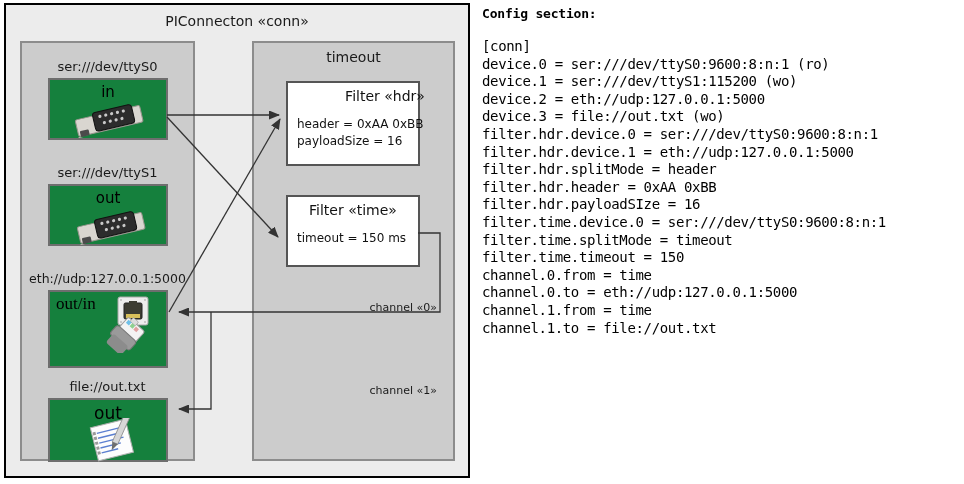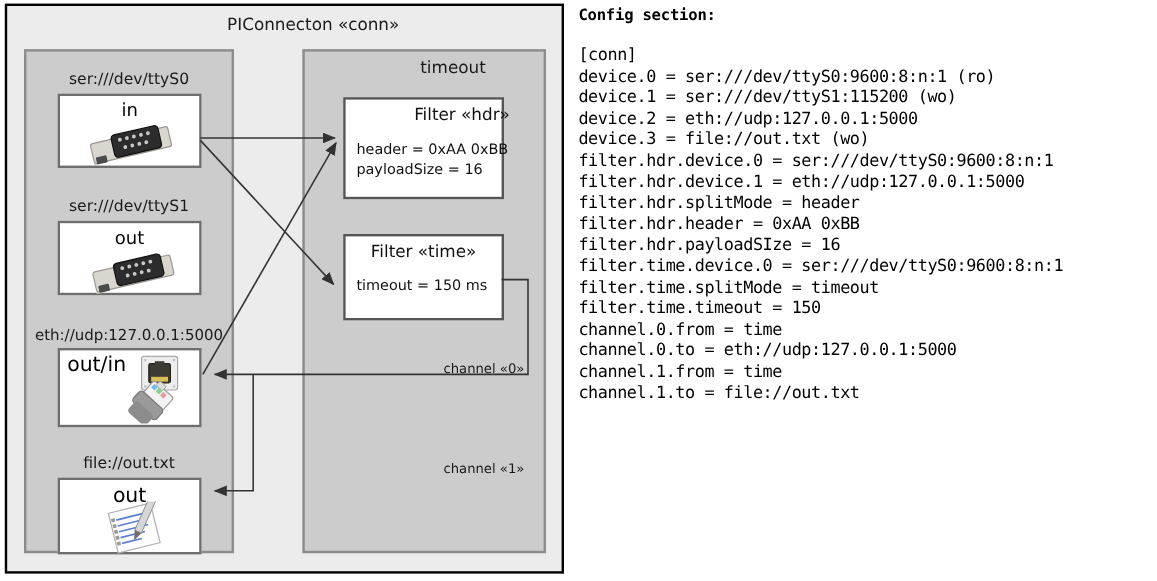--- a/index.html
+++ b/index.html
@@ -4,36 +4,36 @@
 <style>
   html,body{margin:0;padding:0;background:#ffffff;}
   body{width:964px;height:484px;position:relative;overflow:hidden;
        font-family:"DejaVu Sans","Liberation Sans",sans-serif;}
 
   
   #diagram{position:absolute;left:4px;top:3px;width:466px;height:475px;
            background:#ececec;border:2px solid #000000;box-sizing:border-box;}
 
   .panel-title{position:absolute;width:100%;text-align:center;
-               font-size:14px;color:#1a1a1a;padding-left:24px;}
+               font-size:14px;color:#1a1a1a;}
 
   #conn-title{left:0;top:8px;}
 
   .panel{position:absolute;background:#cccccc;border:2px solid #8c8c8c;
          box-sizing:border-box;}
 
   #devices-panel{left:14px;top:36px;width:175px;height:420px;}
   #filters-panel{left:246px;top:36px;width:203px;height:420px;}
 
   #filters-title{left:0;top:6px;}
 
   .dev-label{position:absolute;width:100%;text-align:center;
              font-size:13px;color:#1a1a1a;white-space:nowrap;}
 
-  .dev-box{position:absolute;background:#ffffff;border:2px solid #6e6e6e;
+  .dev-box{position:absolute;background:#15803d;border:2px solid #6e6e6e;
            box-sizing:border-box;}
   .dev-name{position:absolute;width:100%;text-align:center;top:3px;
             font-size:15px;color:#000;}
   .dev-name.left{text-align:left;left:6px;width:auto;top:2px;font-size:17px;}
 
   .dev-group{position:absolute;left:0;width:100%;}
 
   
   .filter-box{position:absolute;background:#ffffff;border:2px solid #555555;
               box-sizing:border-box;}
@@ -117,21 +117,21 @@
               <rect x="6" y="22" width="9" height="6" rx="1" fill="#4b4b4b"></rect>
               <path d="M4 27 L14 33 L10 35 L2 30 Z" fill="#b5b2ac"></path>
             </g>
           </svg>
         </span>
       </div>
     </div>
 
     <div class="dev-group" style="top:228px;height:100px;">
       <div class="dev-label" style="top:0;font-size:12.5px;">eth://udp:127.0.0.1:5000</div>
-      <div class="dev-box" style="left:26px;top:19px;width:120px;height:66px;">
+      <div class="dev-box" style="left:26px;top:19px;width:120px;height:78px;font-family:Liberation Serif, serif;">
         <div class="dev-name left">out/in</div>
         <span class="icon" style="left:56px;top:3px;">
           <svg width="58" height="58" viewBox="0 0 58 58">
             <rect x="12" y="2" width="30" height="28" rx="2" fill="#ededed" stroke="#a8a8a8" stroke-width="1"></rect>
             <rect x="18" y="8" width="18" height="16" rx="1.5" fill="#3c3c32" stroke="#222" stroke-width="1"></rect>
             <rect x="23" y="6" width="8" height="5" fill="#3c3c32"></rect>
             <rect x="20" y="19" width="14" height="4" fill="#d8bf5a"></rect>
             <circle cx="15" cy="5" r="1" fill="#bdbdbd"></circle>
               <circle cx="39" cy="5" r="1" fill="#bdbdbd"></circle>
             <circle cx="15" cy="27" r="1" fill="#bdbdbd"></circle>

